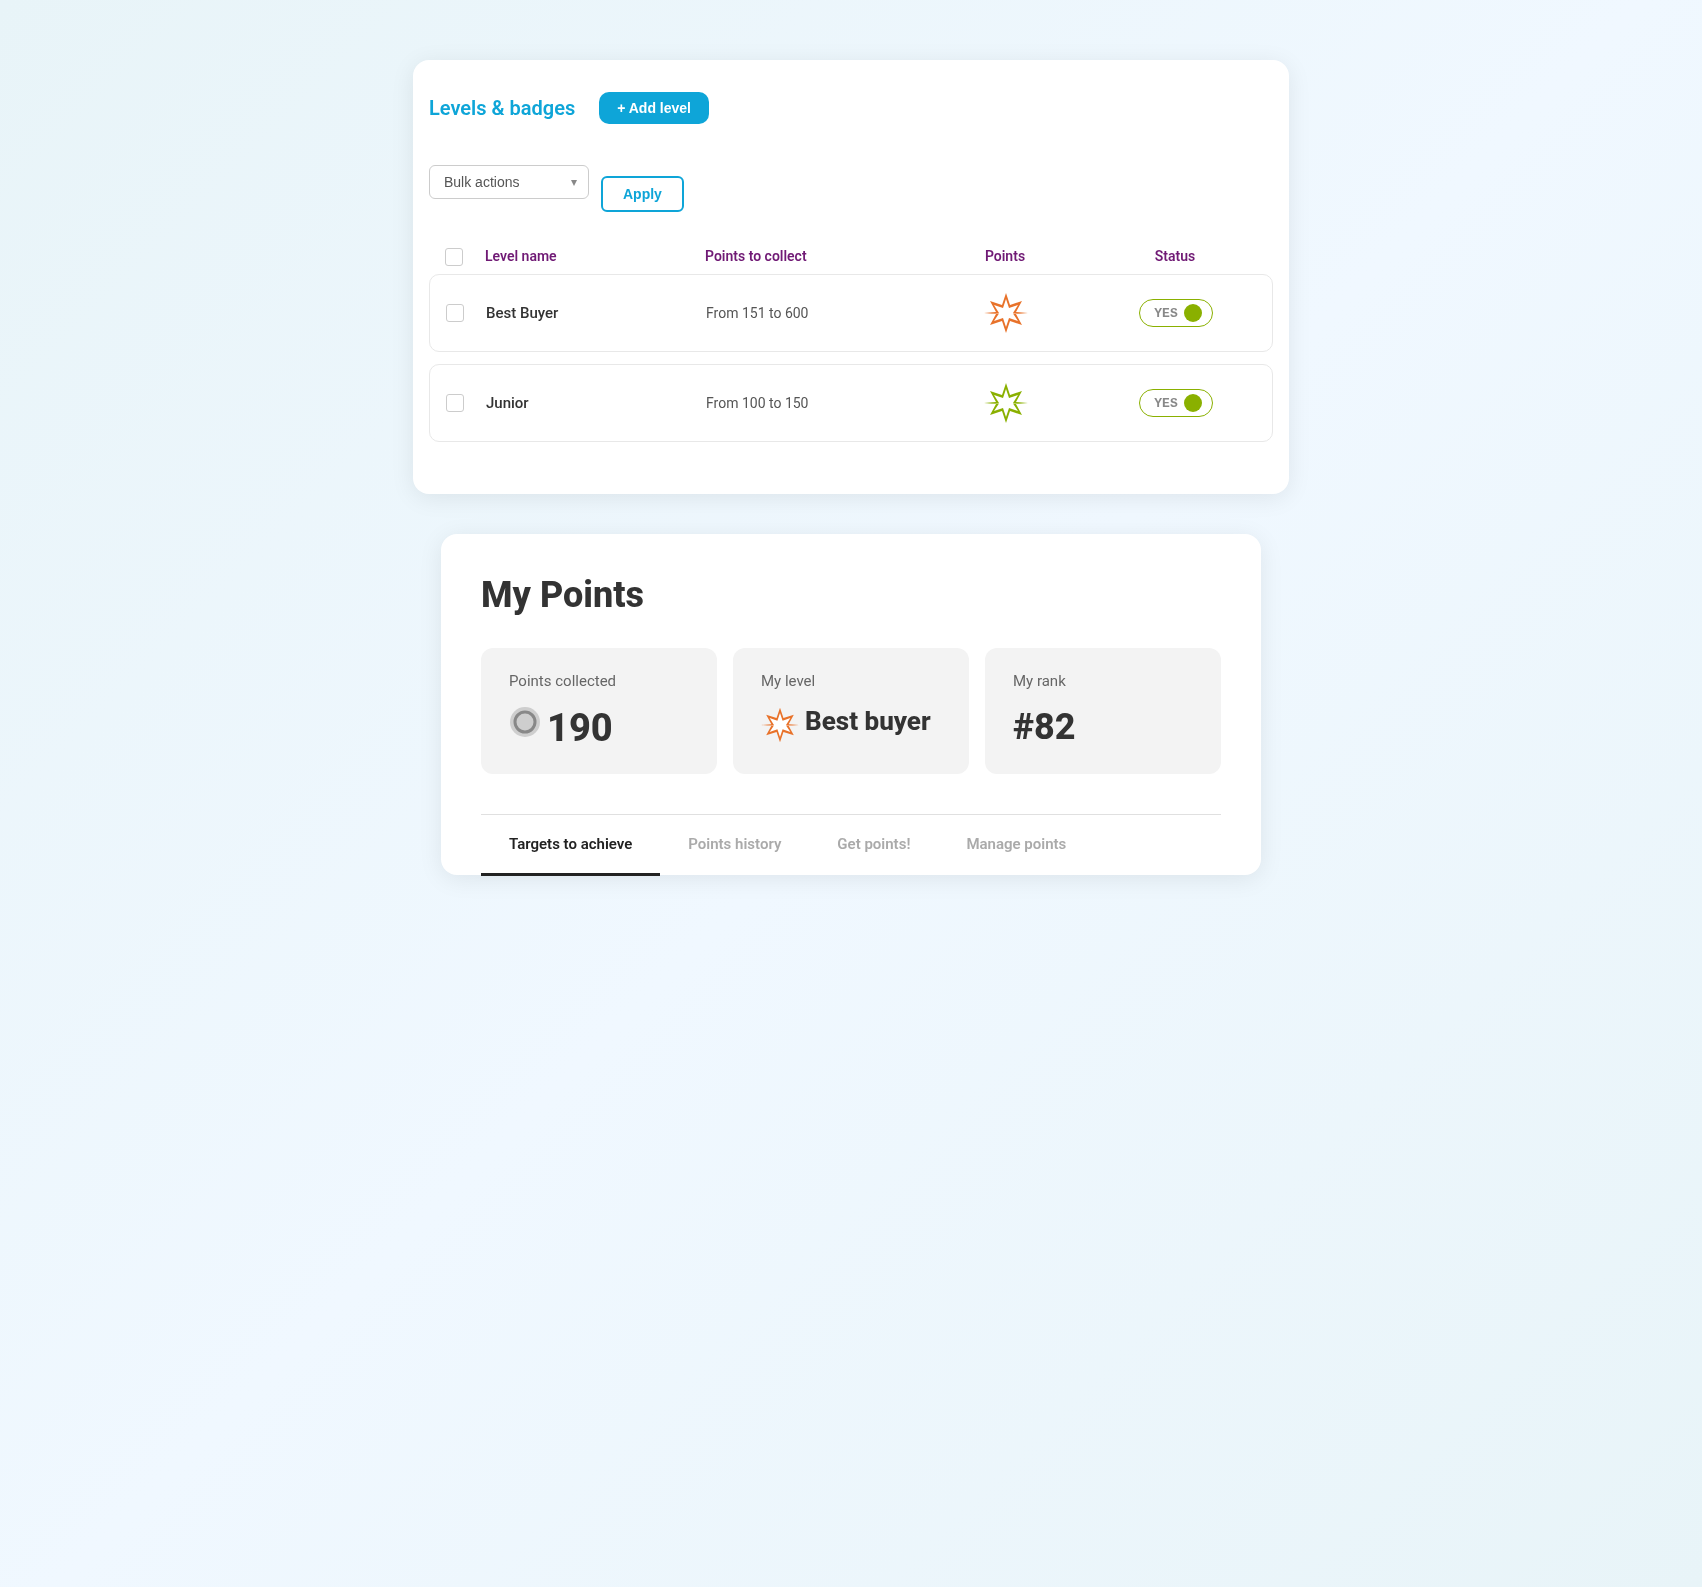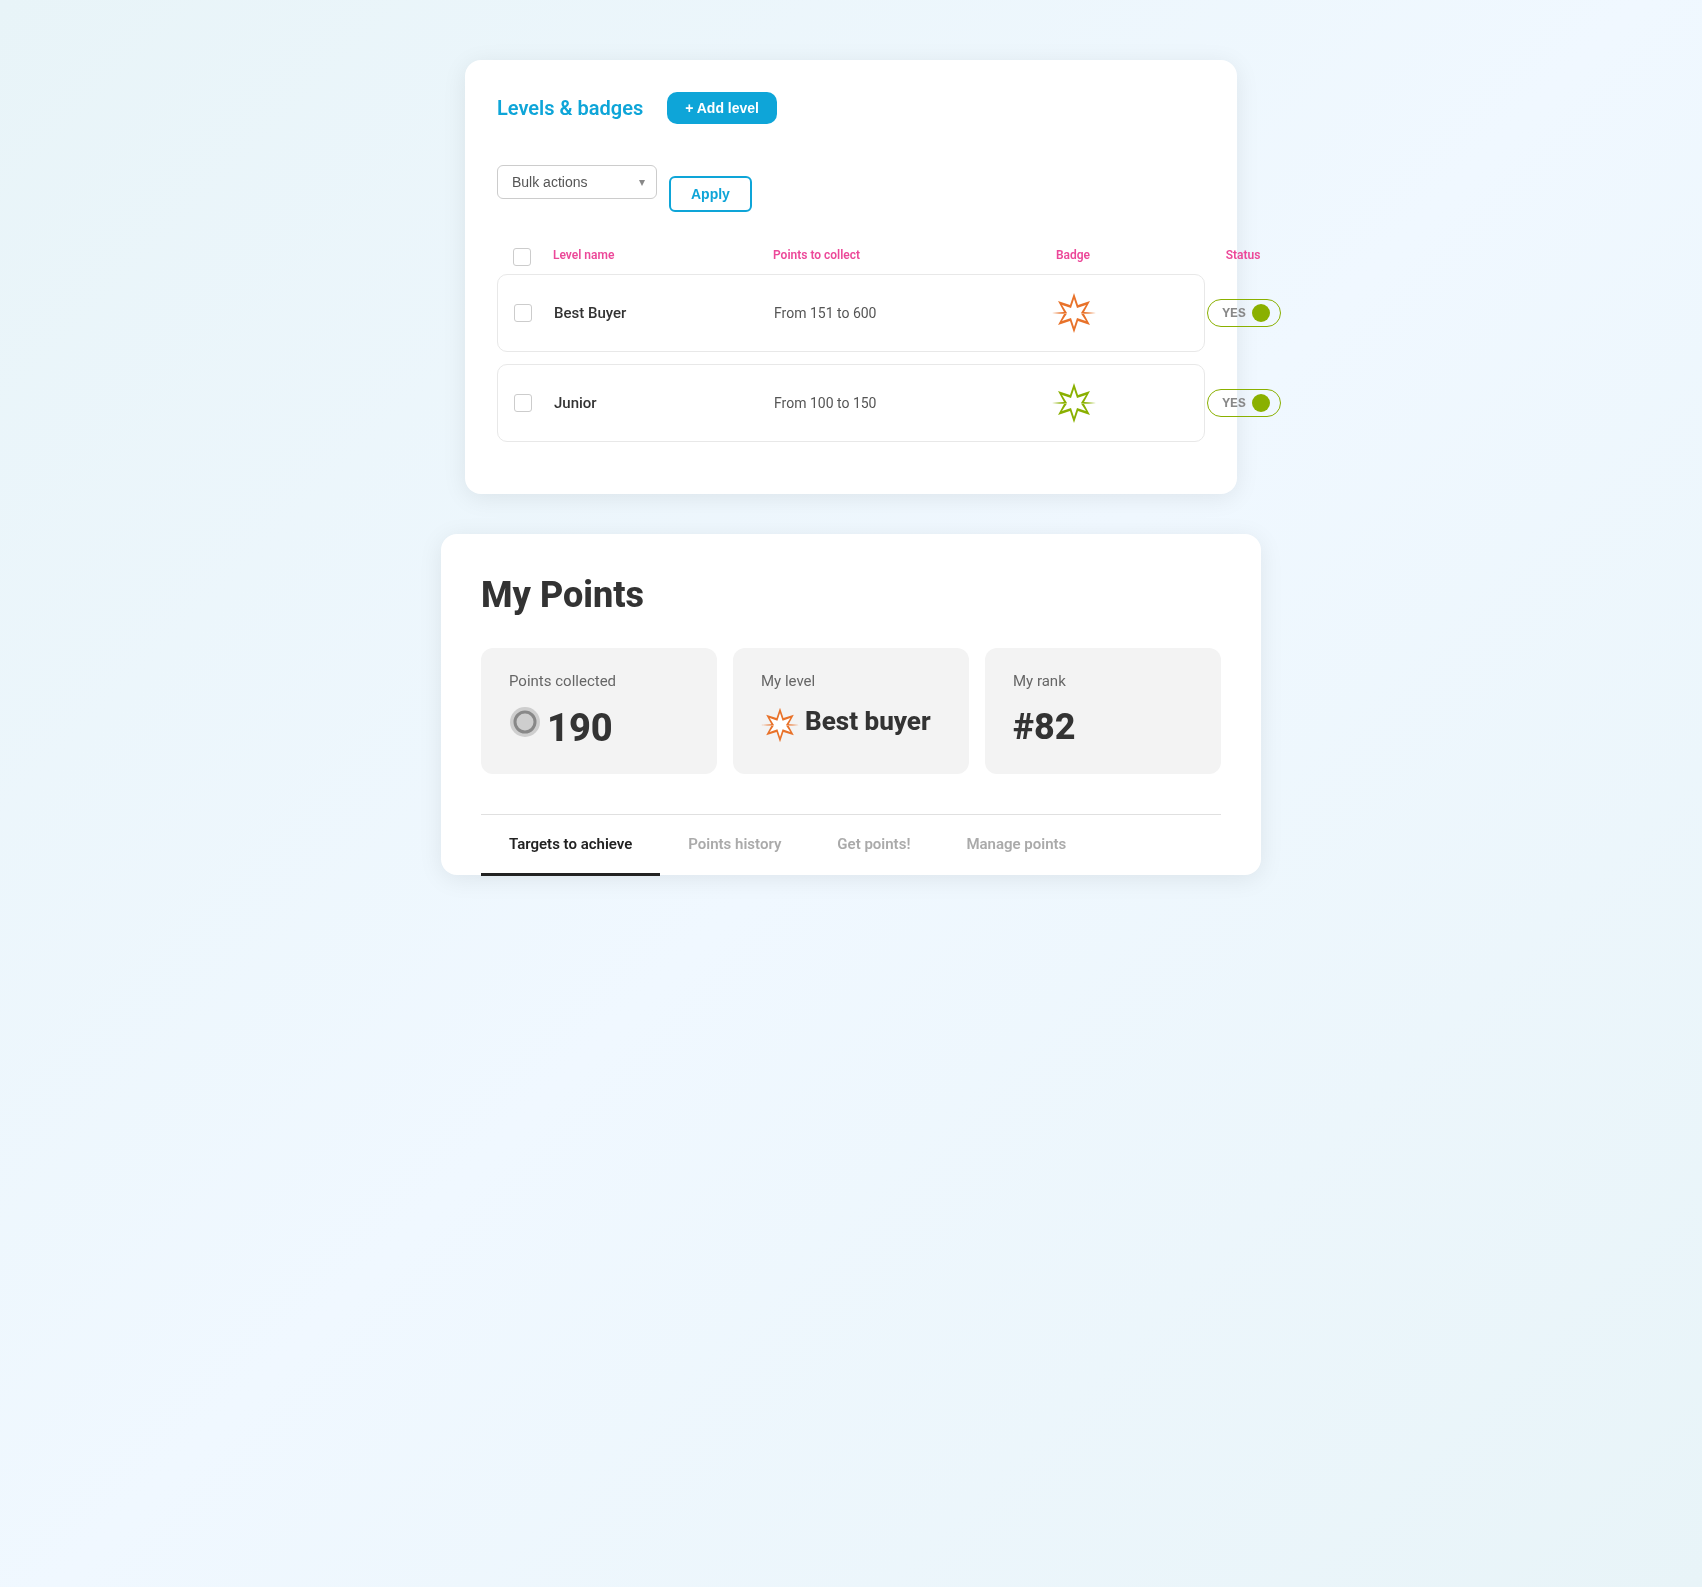--- a/index.html
+++ b/index.html
@@ -12,22 +12,22 @@
       align-items: center;
       padding: 60px 20px;
       gap: 40px;
     }
 
     
     .card {
       background: #fff;
       border-radius: 16px;
       box-shadow: 0 4px 24px rgba(0,0,0,0.08);
-      width: 772px;
-      padding: 32px 32px 40px;
+      width: 876px;
+      padding: 32px 16px 40px;
     }
 
     .card-header {
       display: flex;
       align-items: center;
       gap: 24px;
       margin-bottom: 28px;
     }
 
     .card-title {
@@ -93,22 +93,22 @@
       font-size: 14px;
       font-weight: 600;
       cursor: pointer;
       margin-top: 24px;
     }
 
     .table-header {
       display: grid;
       grid-template-columns: 40px 220px 220px 160px 180px;
       padding: 8px 16px;
-      color: #ec4899;
-      font-size: 12px;
+      color: #701a75;
+      font-size: 14px;
       font-weight: 600;
     }
 
     .table-row {
       display: grid;
       grid-template-columns: 40px 220px 220px 160px 180px;
       align-items: center;
       padding: 16px 16px;
       border: 1px solid #e8e8e8;
       border-radius: 10px;
@@ -272,21 +272,21 @@
     </div>
     <button class="apply-btn">Apply</button>
   </div>
 
   <div class="table-header">
     <div>
       <div class="header-checkbox"></div>
     </div>
     <div>Level name</div>
     <div>Points to collect</div>
-    <div style="text-align:center;">Badge</div>
+    <div style="text-align:center;">Points</div>
     <div style="text-align:center;">Status</div>
   </div>
 
   <div class="table-row">
     <div>
       <div class="checkbox"></div>
     </div>
     <div class="level-name">Best Buyer</div>
     <div class="points-range">From 151 to 600</div>
     <div style="display:flex;justify-content:center;">

